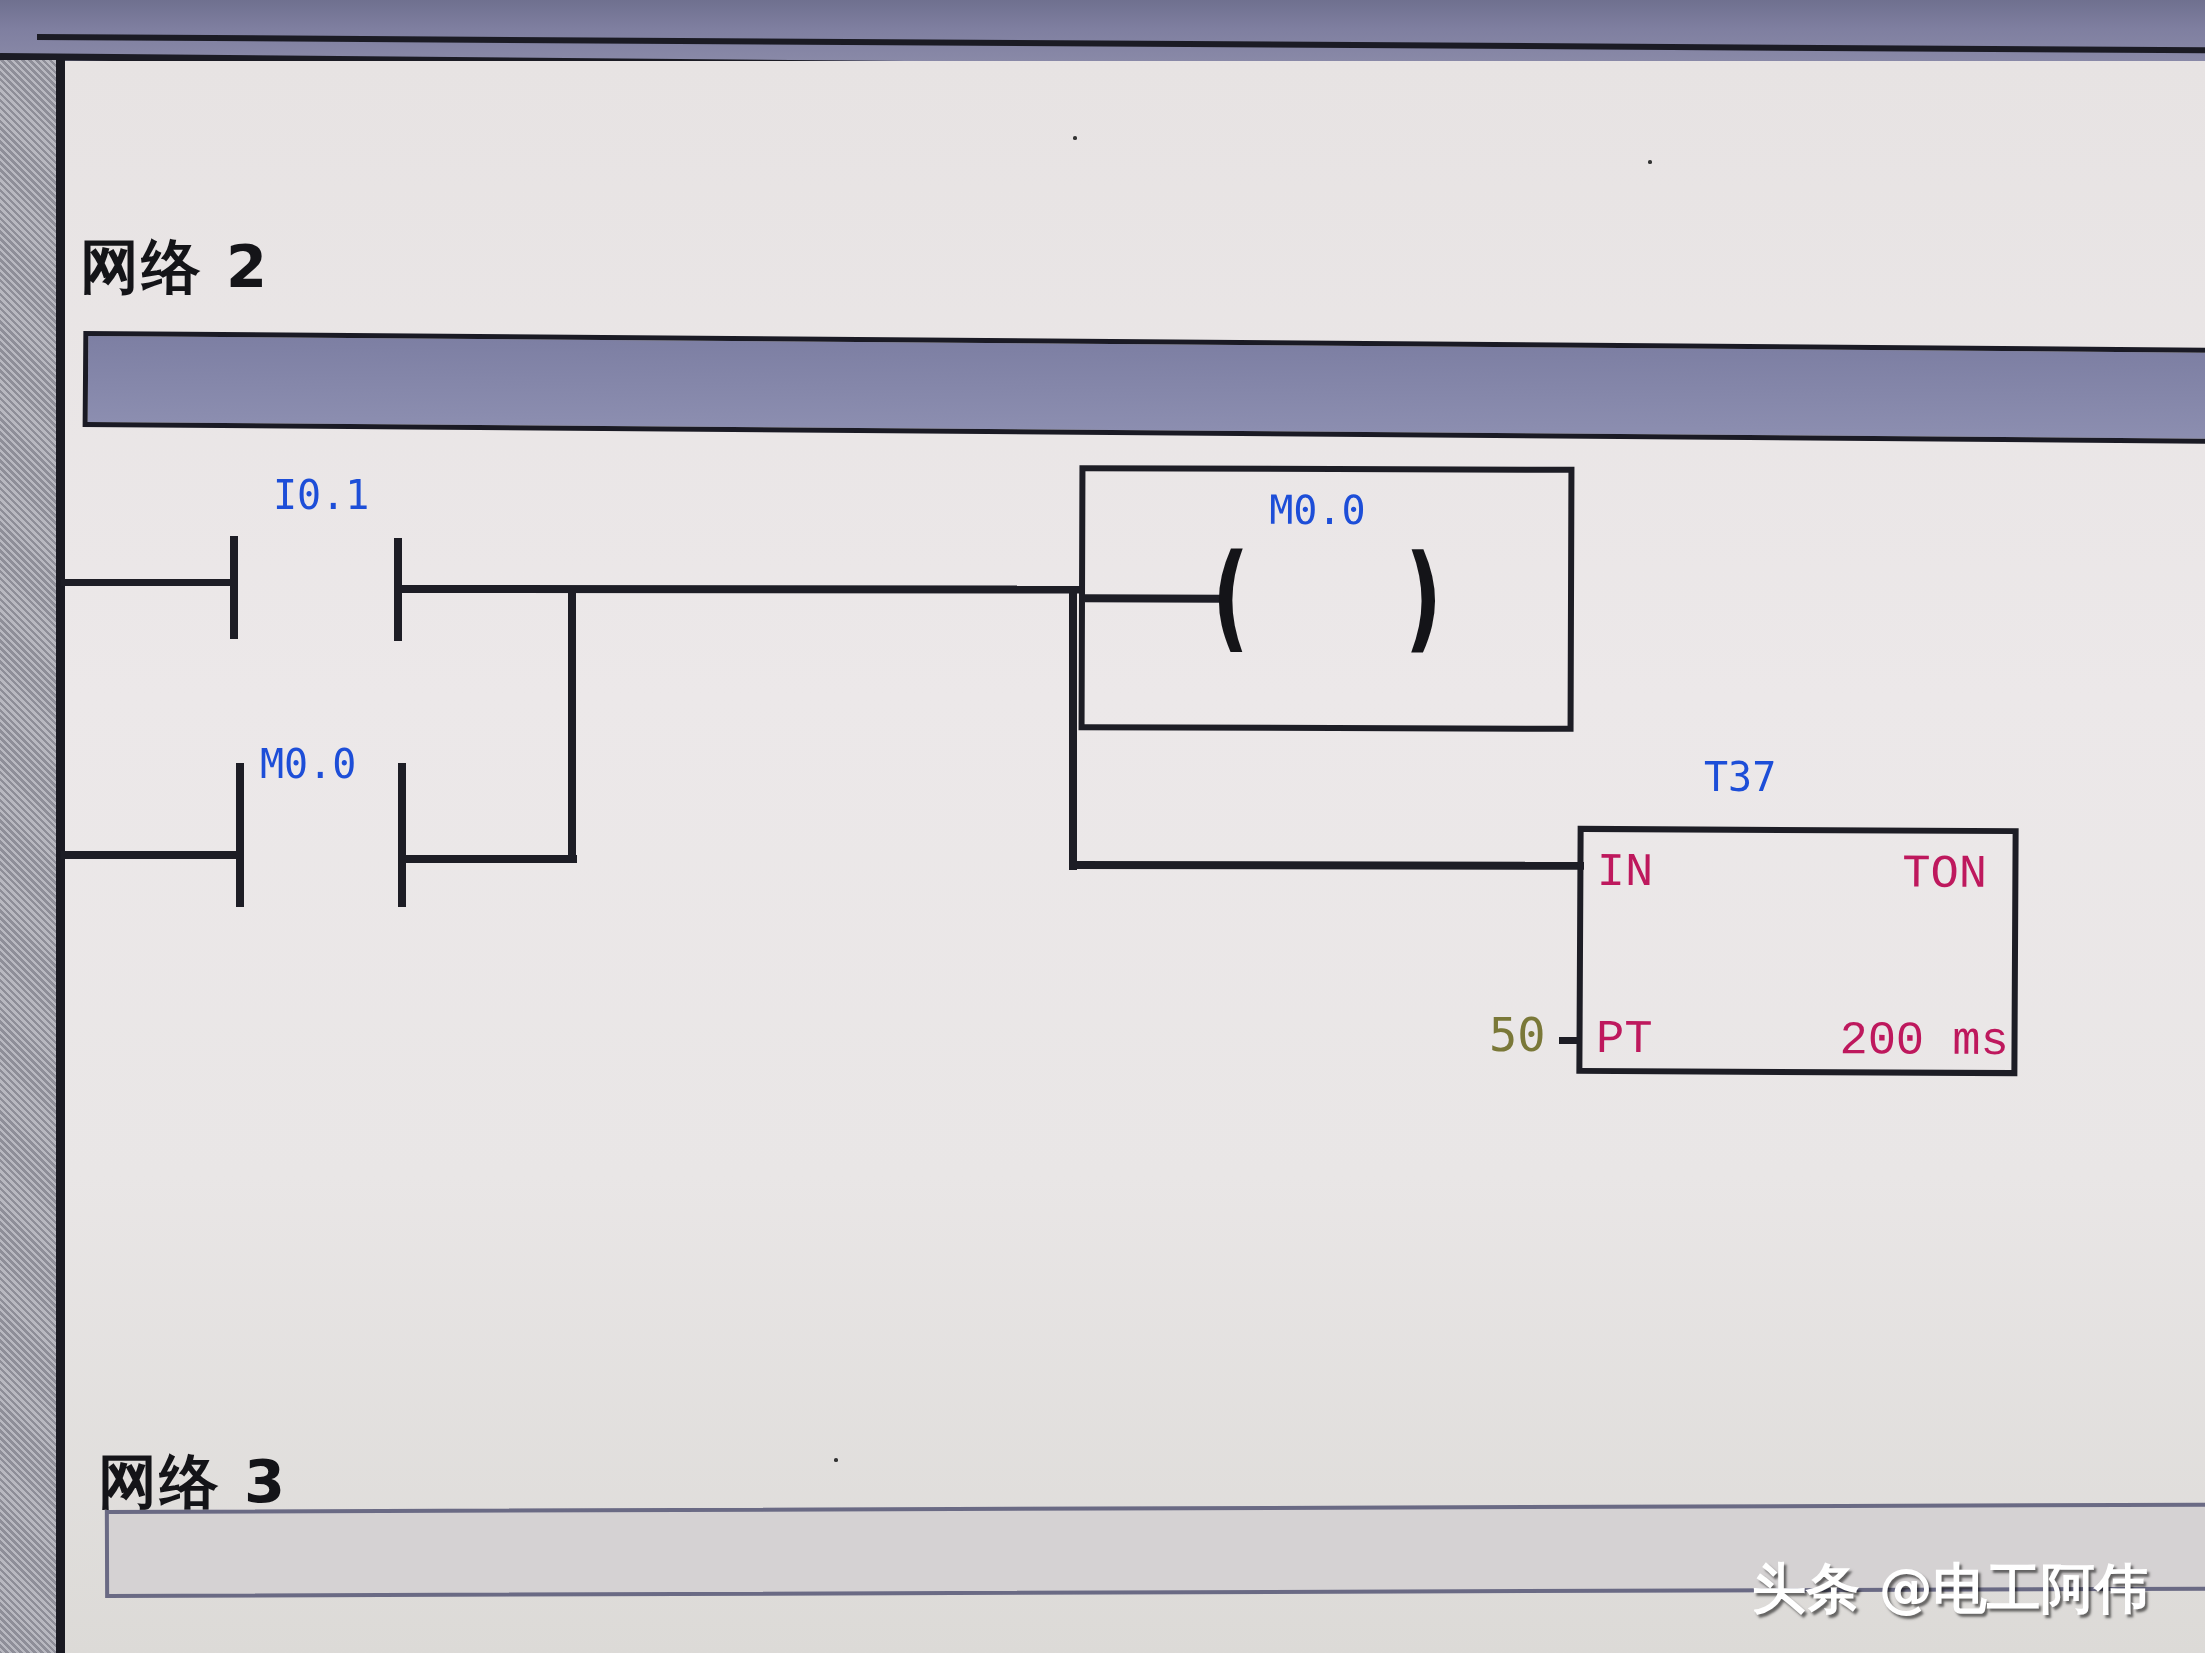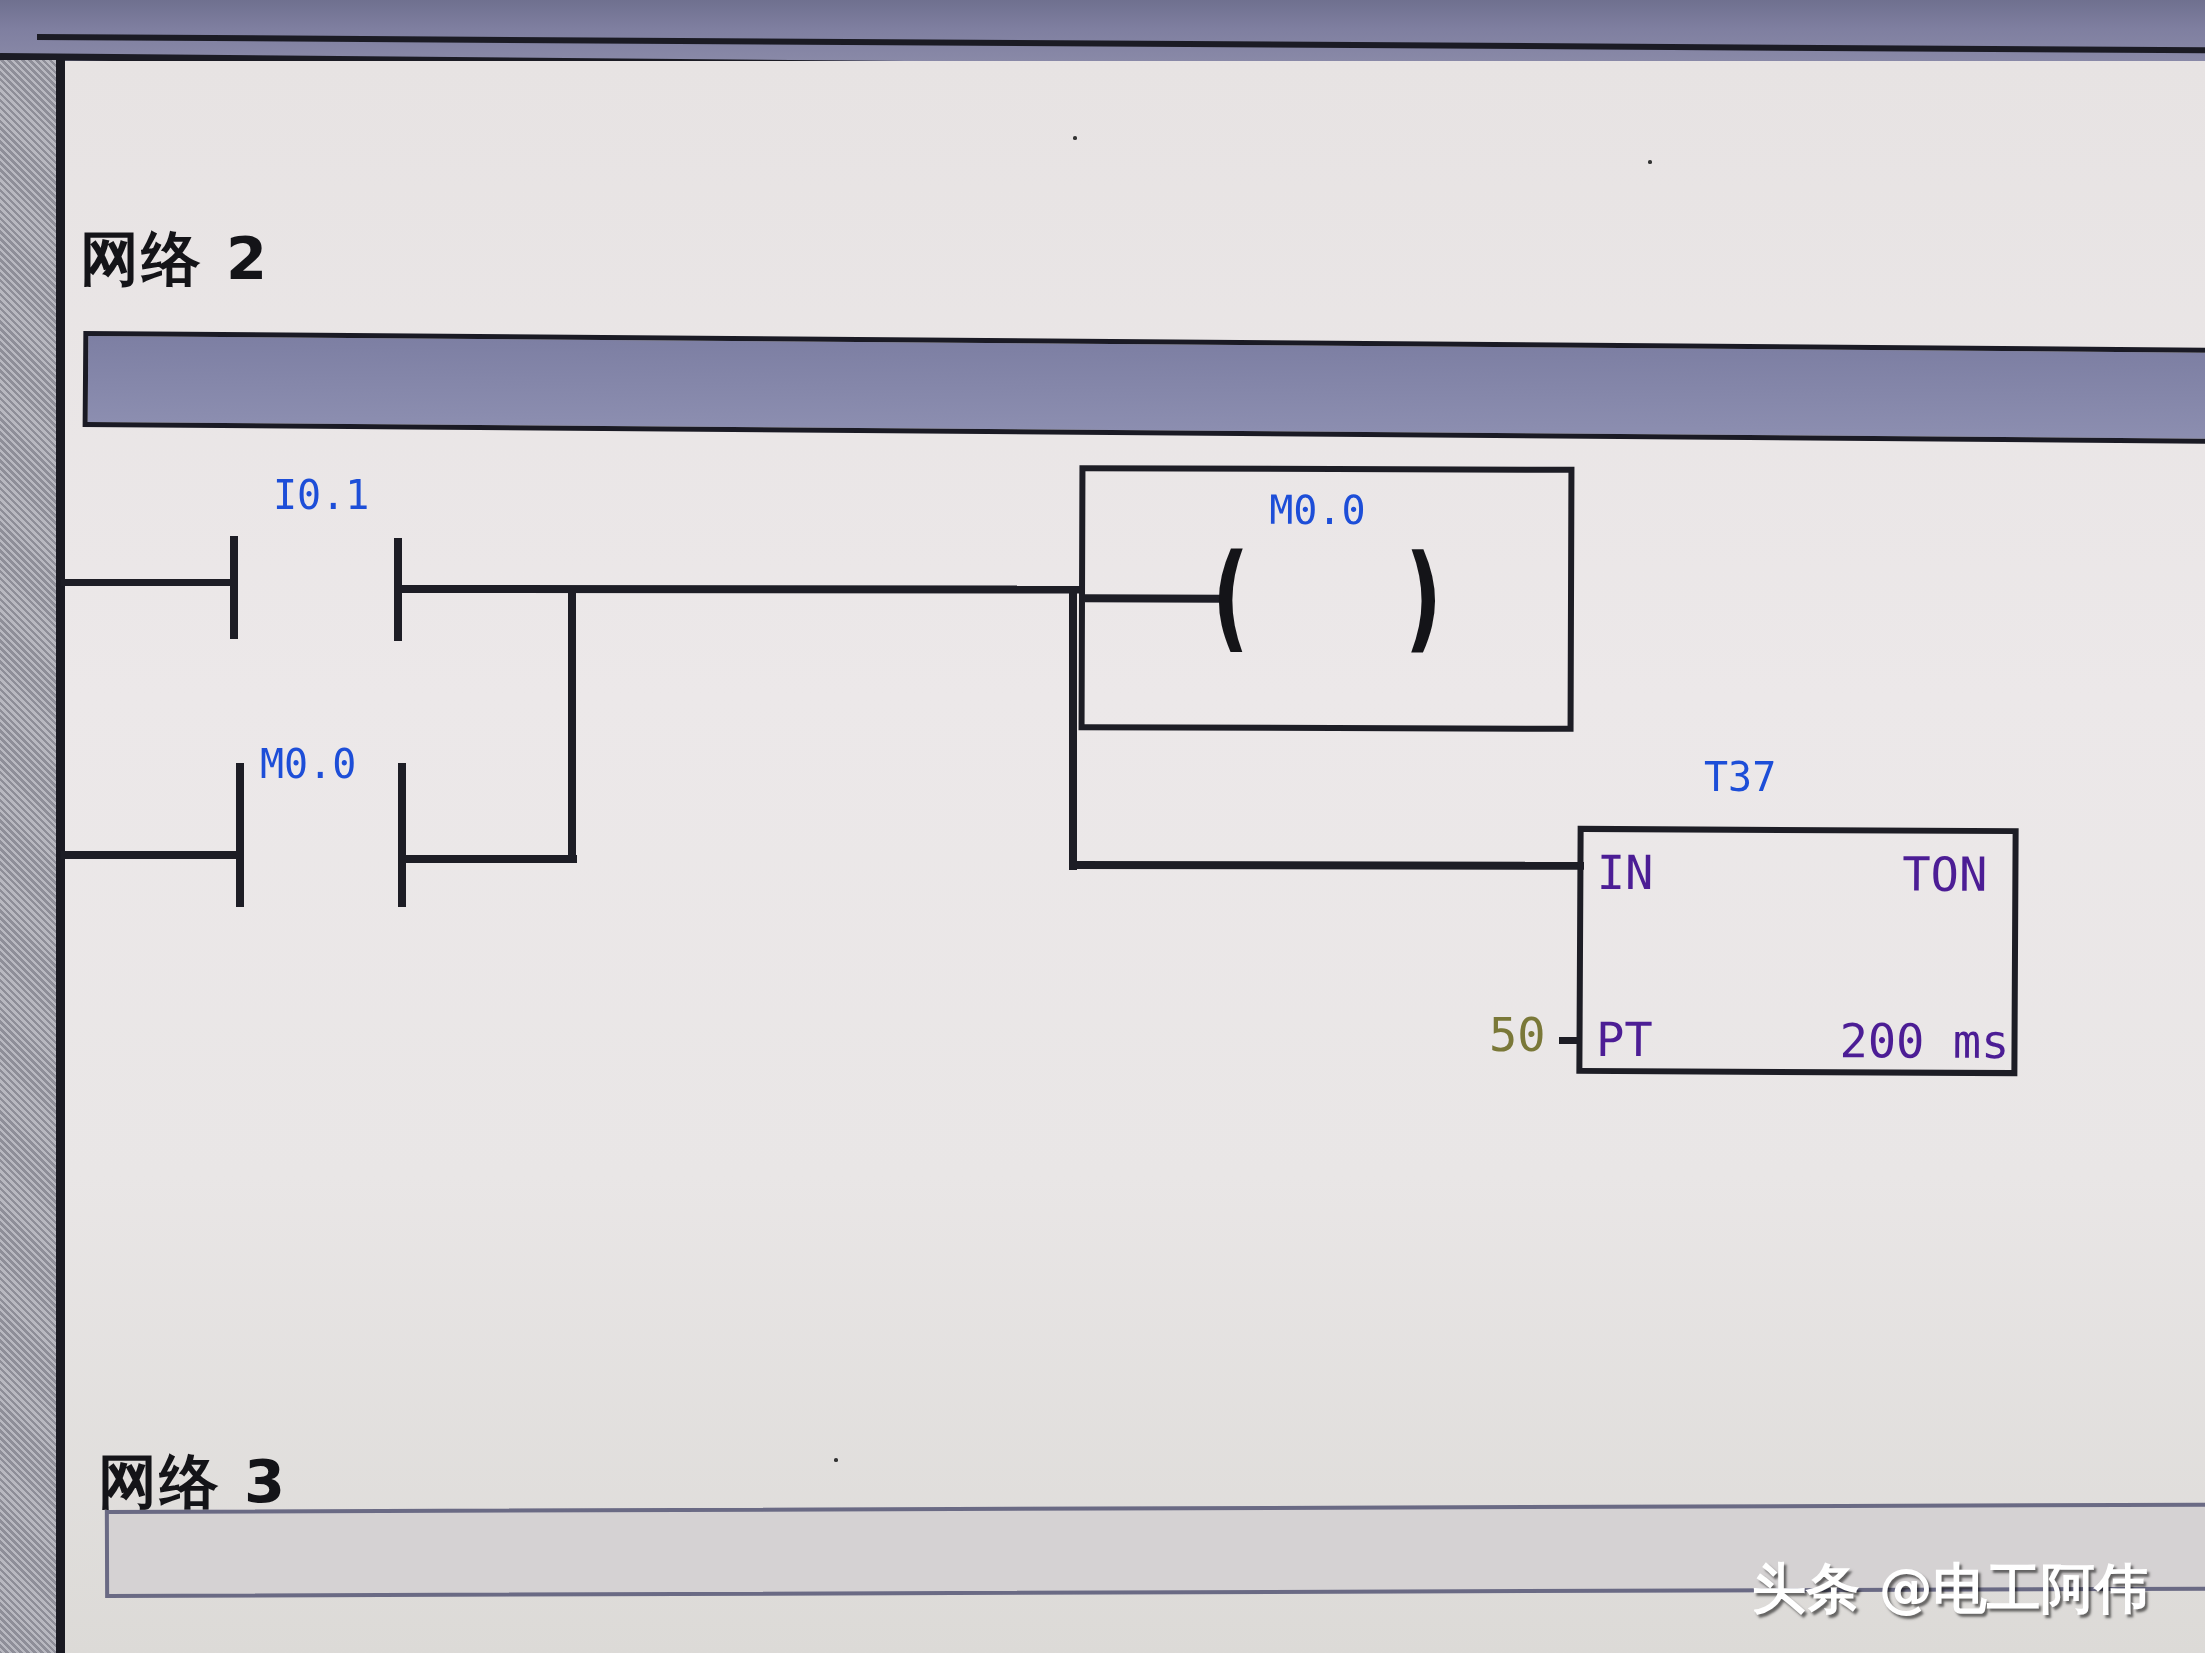--- a/index.html
+++ b/index.html
@@ -33,41 +33,41 @@
     background:linear-gradient(180deg,#7d7fa3 0%,#8c8eb0 100%);
   }
   .comment-bar {
     border:4.3px solid #6a6a84;
     background:#d5d2d3;
   }
   .wire { background:#1d1d25; }
   .lbl { font-size:40px; color:#1d4ed8; line-height:1; }
   .box { border:6.1px solid #1d1d25; box-sizing:border-box; }
   .coil-paren { font-size:116px; font-weight:bold; color:#141418; line-height:1; font-family:"DejaVu Sans","Liberation Sans",sans-serif; transform:scaleX(0.7); }
-  .pin { font-size:47px; color:#4c1d95; line-height:1; }
+  .pin { font-size:47px; color:#be185d; line-height:1;font-family:Liberation Mono, monospace; }
   .pt-val { font-size:47px; color:#7a7838; line-height:1; }
   .watermark {
     font-family:"DejaVu Sans","Liberation Sans",sans-serif;
     font-size:54px; font-weight:bold; color:#ffffff;
     text-shadow:2.5px 2.5px 2.5px rgba(0,0,0,0.55);
   }
   .dust { width:3.7px; height:3.7px; background:#333; border-radius:50%; }
 </style>
 </head>
 <body>
 
 <div class="abs top-band"></div>
 <div class="abs top-line1"></div>
 <div class="abs top-line2"></div>
 <div class="abs left-gutter"></div>
 
 <div class="abs editor"></div>
 <div class="abs power-rail"></div>
 
-<div class="abs net-title" style="left:80px; top:220px;">网络 2</div>
+<div class="abs net-title" style="left:80px; top:228px;">网络 2</div>
 <div class="abs comment-bar-sel" style="left:83px; top:331px; width:2132px; height:86px; transform:rotate(0.45deg); transform-origin:left;"></div>
 
 <div class="abs wire" style="left:61px; top:579px; width:175px; height:7.4px;"></div>
 
 <div class="abs" style="left:230px; top:533px; width:178px; height:110px;">
   <div class="abs wire" style="left:0; top:3.1px; width:8px; height:103px;"></div>
   <div class="abs wire" style="left:164px; top:4.9px; width:8px; height:103px;"></div>
 </div>
 <div class="abs lbl" style="left:273px; top:475px;">I0.1</div>
 

